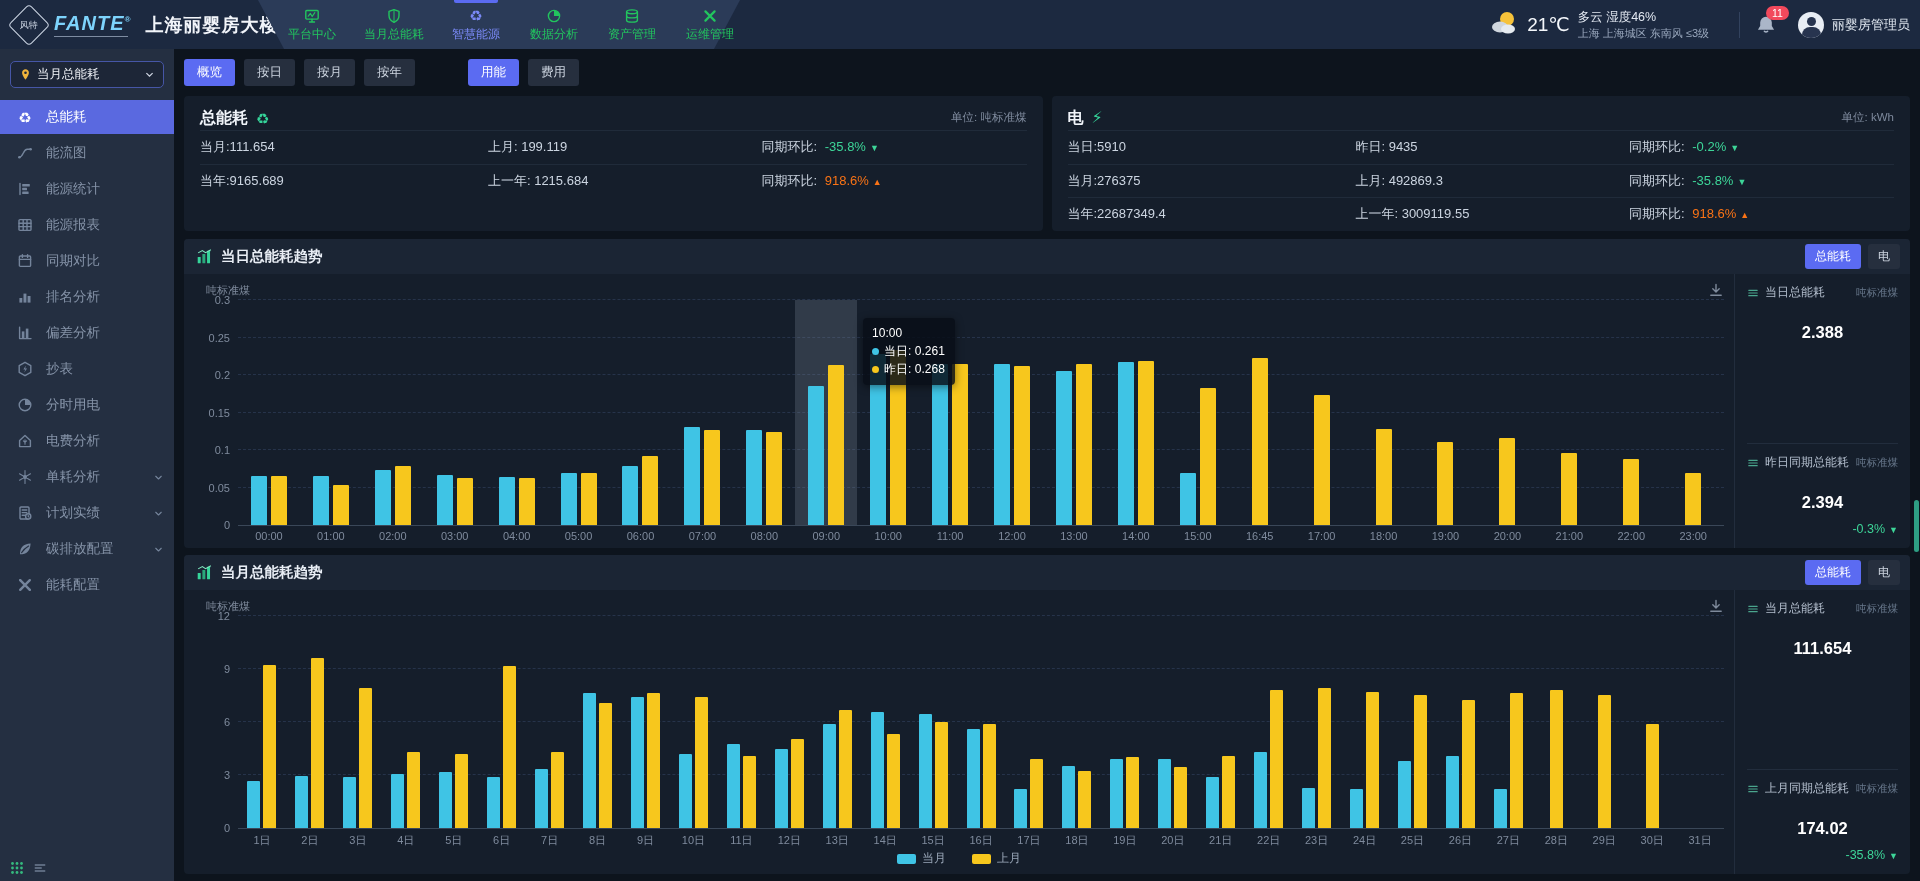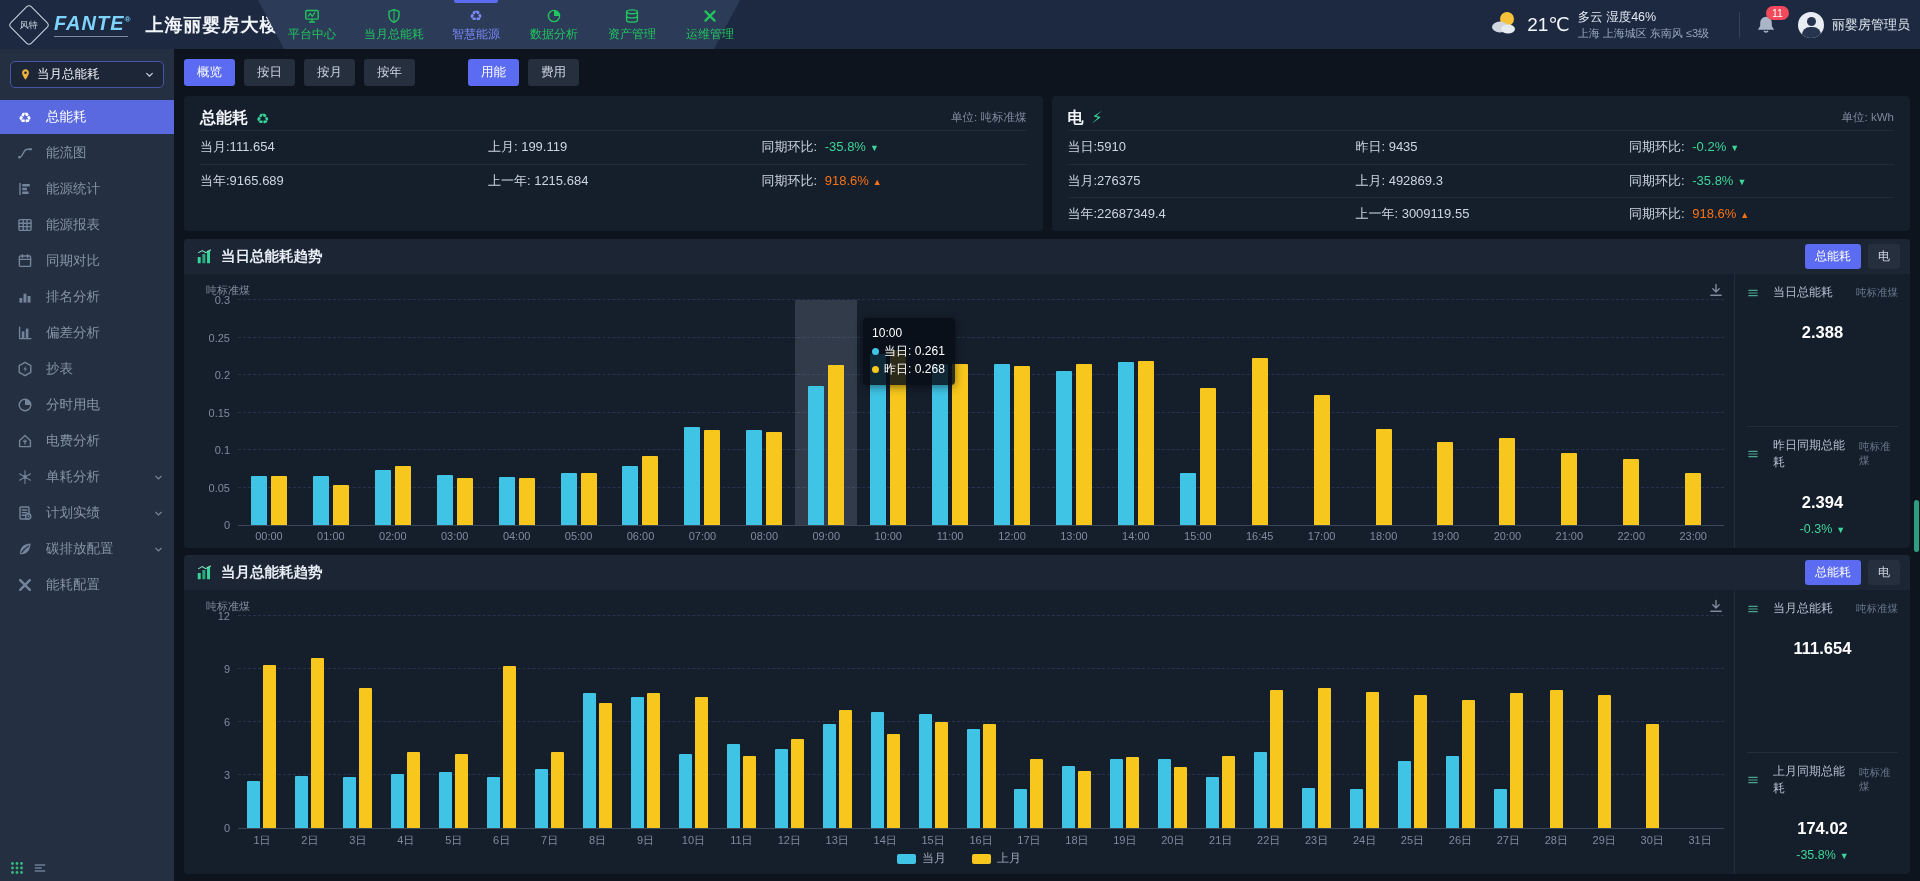--- a/index.html
+++ b/index.html
@@ -92,25 +92,25 @@
   .xaxis { height:19px; display:flex; border-top:1px solid #3a4758; }
   .xaxis span { flex:1; text-align:center; font-size:11px; color:#7f8b9d; padding-top:4px; }
   .legend { height:23px; display:flex; align-items:center; justify-content:center; gap:26px; }
   .litem { display:flex; align-items:center; gap:6px; font-size:12px; color:#9aa7b8; cursor:pointer;}
   .swatch { width:19px; height:10px; border-radius:2px; }
   .tooltip { position:absolute; z-index:3; background:rgba(8,14,24,0.85); border-radius:4px; padding:6px 10px 7px 9px; font-size:12px; color:#fff; line-height:1.5; box-shadow:0 2px 8px rgba(0,0,0,.45); white-space:nowrap;}
   .trow { display:flex; align-items:center; gap:5px; }
   .dot { width:7px; height:7px; border-radius:50%; }
 
   .side { width:176px; flex:0 0 176px; border-left:1px solid #222d3d; padding:10px 12px 12px 12px; display:flex; flex-direction:column; }
-  .side-head { display:flex; align-items:center; font-size:12px; color:#b4bfce;gap:8px; }
+  .side-head { display:flex; align-items:center; font-size:12px; color:#b4bfce; }
   .side-head .lico { margin-right:6px; color:#4aa58d; display:flex;}
   .side-head .sunit { margin-left:auto; font-size:10.5px; color:#68788c; }
   .side-val { text-align:center; font-size:16.5px; font-weight:bold; color:#fff; margin-top:22px; }
-  .side-delta { text-align:center; font-size:12.5px; margin-top:10px; }
+  .side-delta { text-align:right; font-size:12.5px; margin-top:10px; }
   .side-hr { border-top:1px solid #222d3d; margin:auto 0 10px 0; }
   .side-top { min-height:40%; display:flex; flex-direction:column;}
 
   .scroll-thumb { position:absolute; right:1px; top:500px; width:5px; height:52px; background:#2e9e83; border-radius:3px; z-index:9;}
   .ico { display:block; }
 </style>
 </head>
 <body>
 
 <div class="screen">

